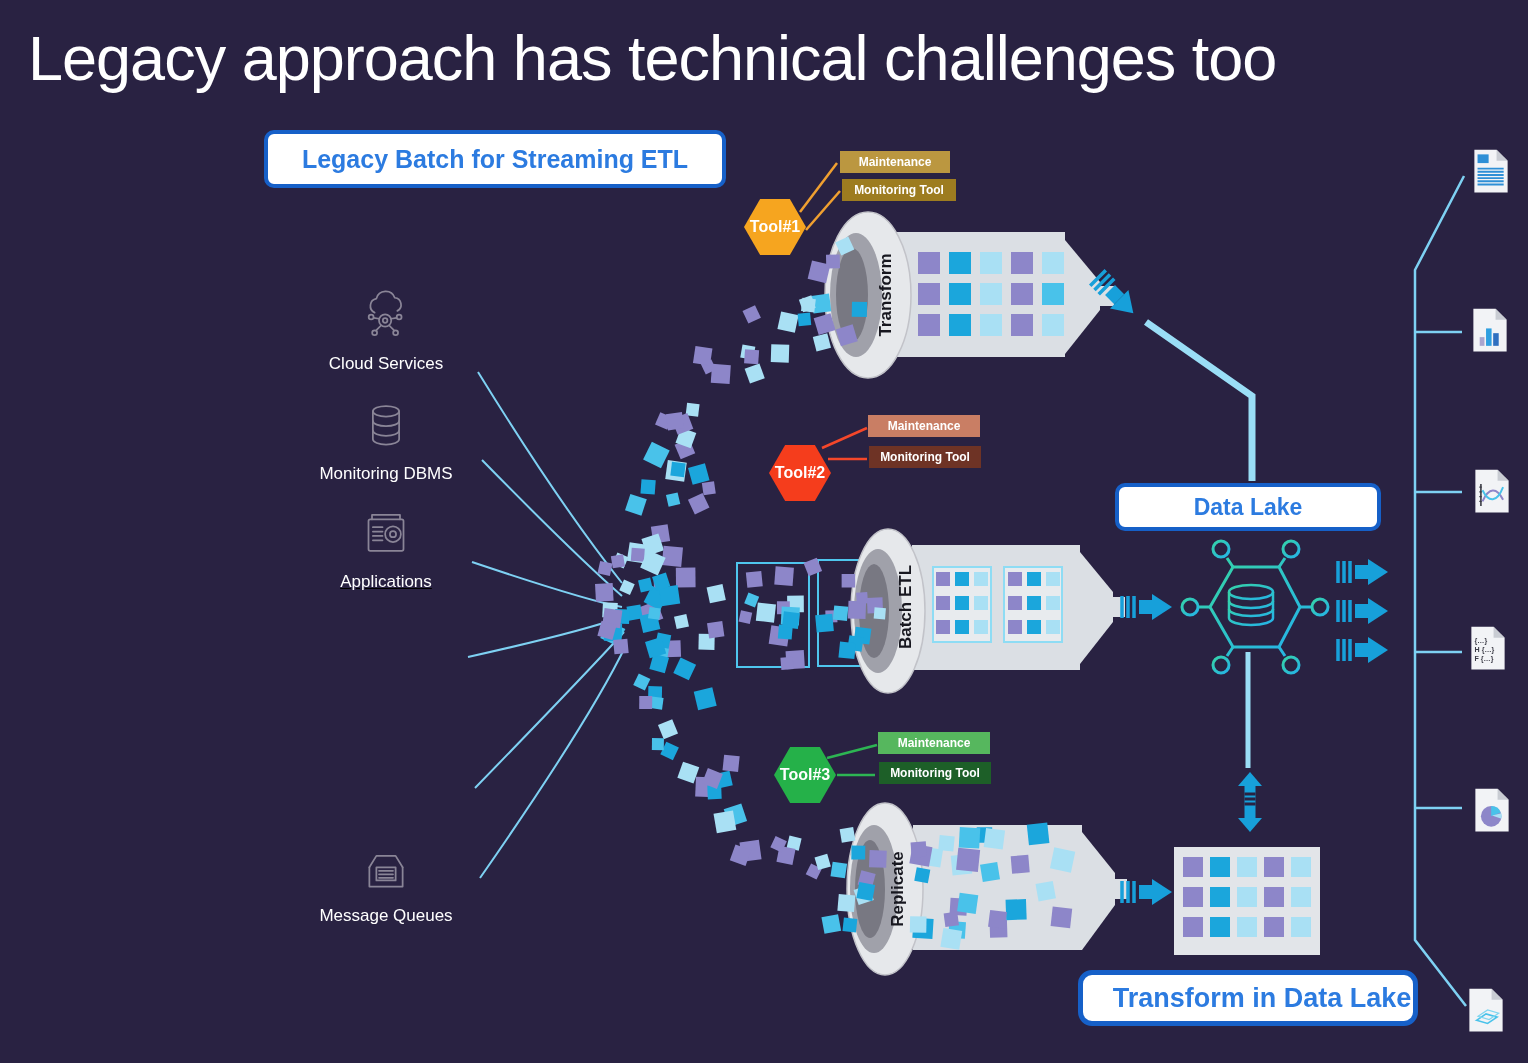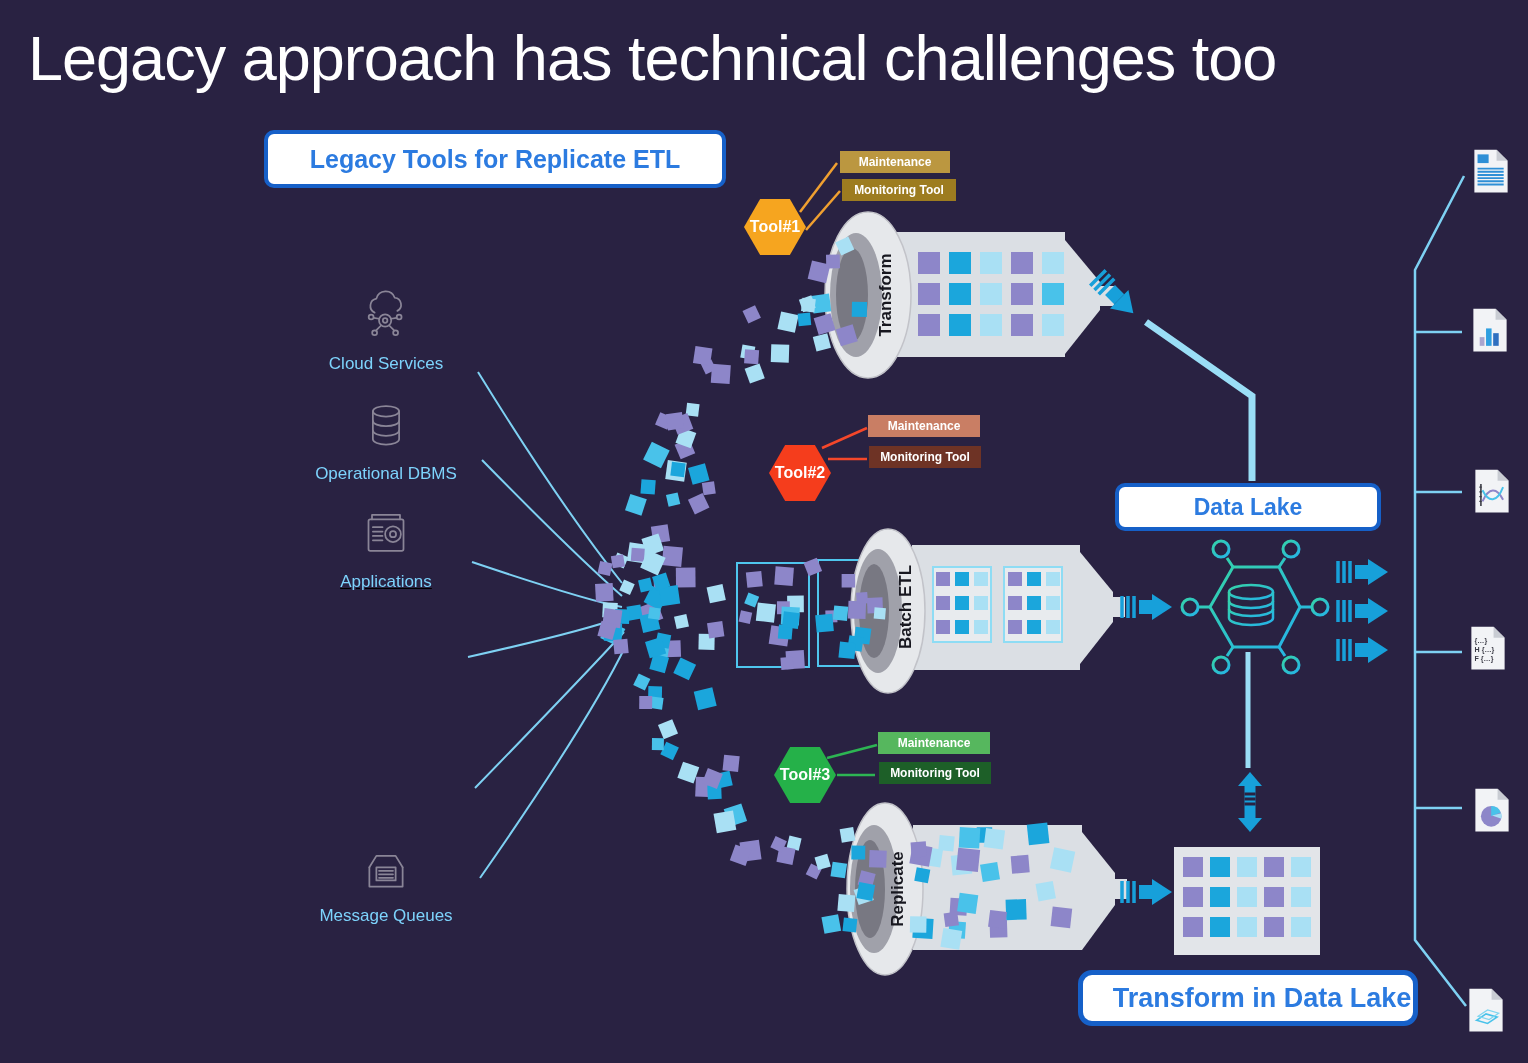--- a/index.html
+++ b/index.html
@@ -15,21 +15,21 @@
   .label-box{
     position:absolute;background:#ffffff;border:4px solid #1660c8;border-radius:10px;
     display:flex;align-items:center;justify-content:center;
     color:#2c7be0;font-weight:bold;box-sizing:border-box;
   }
   .label-box.legacy{left:264px;top:130px;width:462px;height:58px;font-size:25px;}
   .label-box.lake{left:1115px;top:483px;width:266px;height:48px;font-size:23px;}
   .label-box.tidl{left:1078px;top:970px;width:340px;height:56px;font-size:27px;border-width:5px;border-radius:14px;padding-left:28px;}
   .source{position:absolute;left:306px;width:160px;text-align:center;}
   .source .sicon{display:block;height:60px;}
-  .source .slabel{display:block;margin-top:6px;font-size:17px;color:#7dd3fc;}
+  .source .slabel{display:block;margin-top:6px;font-size:17px;color:#ffffff;}
   .src-0{top:288px;} .src-1{top:398px;} .src-2{top:506px;text-decoration:underline;}
   .src-3{top:622px;} .src-4{top:727px;} .src-5{top:840px;}
   .hex{
     position:absolute;width:62px;height:56px;display:flex;flex-direction:row;
     align-items:center;justify-content:center;color:#fff;font-weight:bold;
     font-size:16px;line-height:1.05;
     clip-path:polygon(26% 0,74% 0,100% 50%,74% 100%,26% 100%,0 50%);
   }
   .hex-1{left:744px;top:199px;background:#f6a51f;}
   .hex-2{left:769px;top:445px;background:#f53d1c;}
@@ -377,21 +377,21 @@
       <path d="M822,448 L867,428" stroke="#f5472a"></path>
       <path d="M828,459 L867,459" stroke="#f5472a"></path>
       <path d="M827,758 L877,745" stroke="#2db553"></path>
       <path d="M837,775 L875,775" stroke="#2db553"></path>
     </g>
   </svg>
 
   <h1 class="title">Legacy approach has technical challenges too</h1>
 
   <div class="label-box legacy">
-    <span>Legacy Tools for Replicate ETL</span>
+    <span>Legacy Batch for Streaming ETL</span>
   </div>
   <div class="label-box lake">
     <span>Data Lake</span>
   </div>
   <div class="label-box tidl">
     <span>Transform in Data Lake</span>
   </div>
 
   <div class="source src-0">
     <span class="sicon"><svg viewBox="0 0 64 64" width="56" height="58" fill="none" stroke="#8a8597" stroke-width="2" stroke-linecap="round" stroke-linejoin="round">
@@ -406,21 +406,21 @@
         </svg></span>
     <span class="slabel">Cloud Services</span>
   </div>
   <div class="source src-1">
     <span class="sicon"><svg viewBox="0 0 64 64" width="56" height="58" fill="none" stroke="#8a8597" stroke-width="2" stroke-linecap="round" stroke-linejoin="round">
           <ellipse cx="32" cy="14" rx="15" ry="6"></ellipse>
           <path d="M17,14 V46 a15,6 0 0 0 30,0 V14"></path>
           <path d="M17,25 a15,6 0 0 0 30,0"></path>
           <path d="M17,36 a15,6 0 0 0 30,0"></path>
         </svg></span>
-    <span class="slabel">Operational DBMS</span>
+    <span class="slabel">Monitoring DBMS</span>
   </div>
   <div class="source src-2">
     <span class="sicon"><svg viewBox="0 0 64 64" width="56" height="58" fill="none" stroke="#8a8597" stroke-width="2" stroke-linecap="round" stroke-linejoin="round">
           <rect x="12" y="14" width="40" height="36" rx="2"></rect>
           <path d="M16,14 V9 H48 V14"></path>
           <path d="M17,23 H28 M17,28 H28 M17,33 H28 M17,38 H28"></path>
           <circle cx="40" cy="31" r="9"></circle>
           <circle cx="40" cy="31" r="3.5"></circle>
         </svg></span>
     <span class="slabel">Applications</span>

